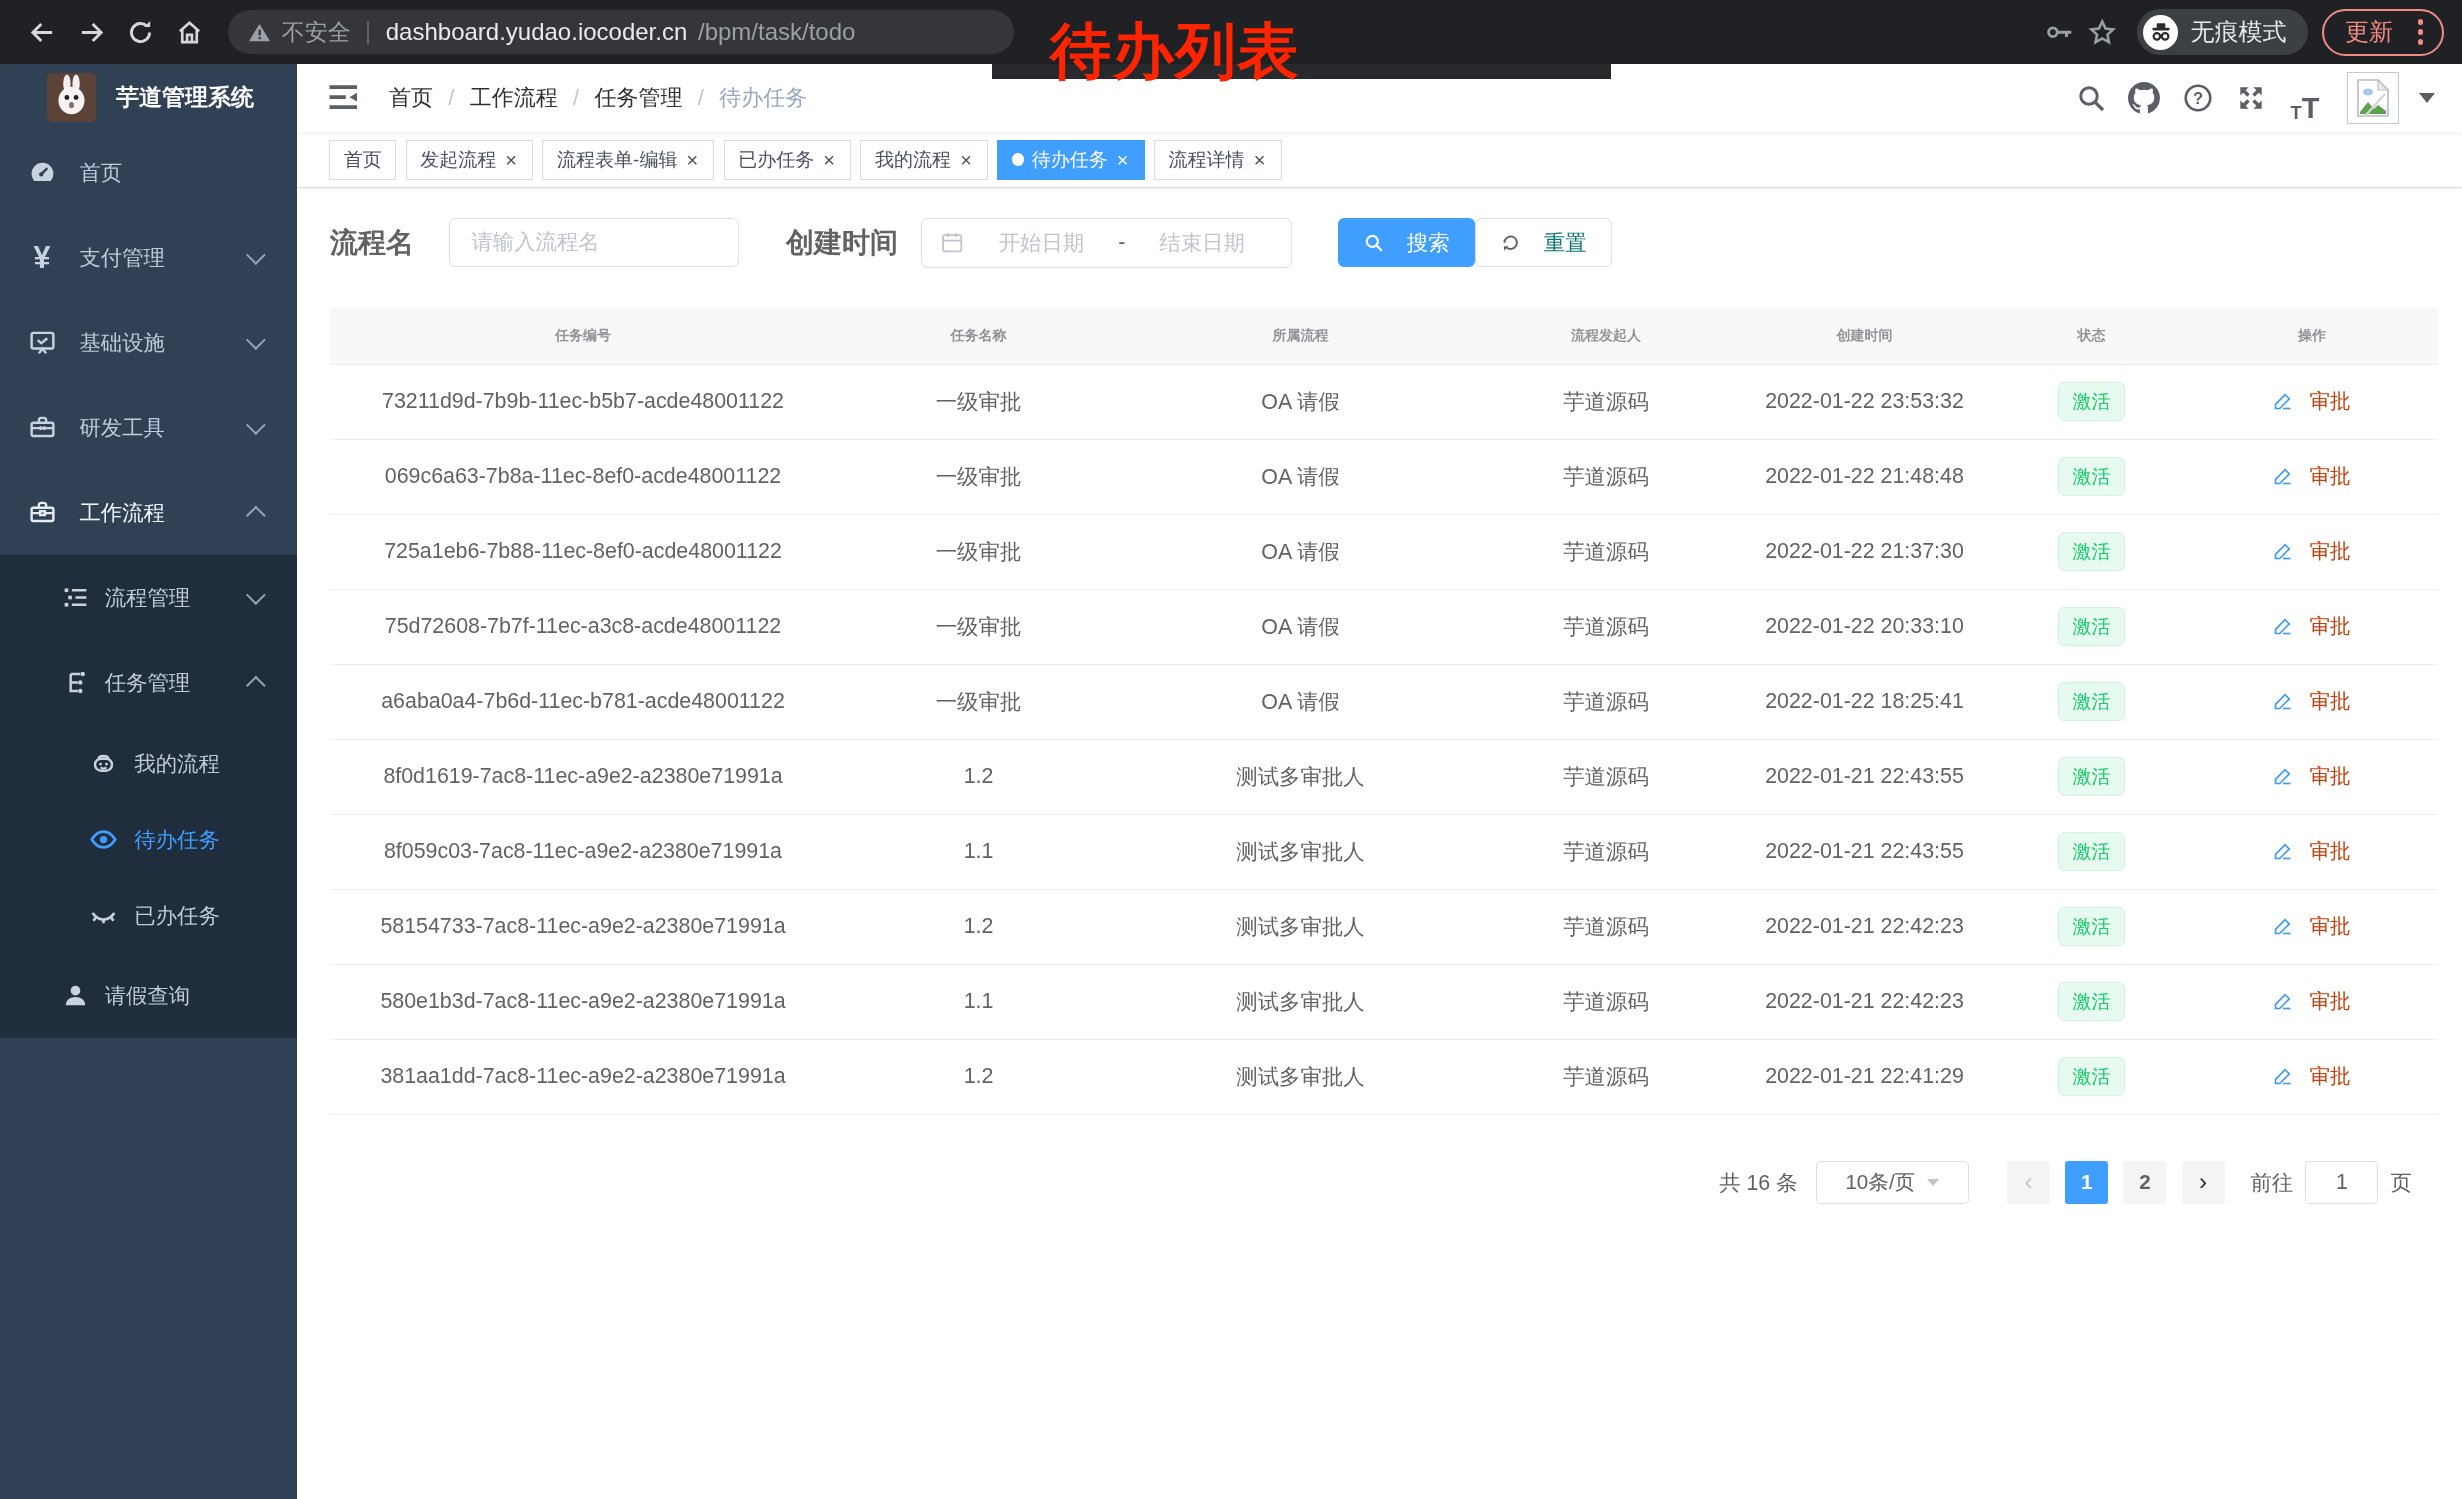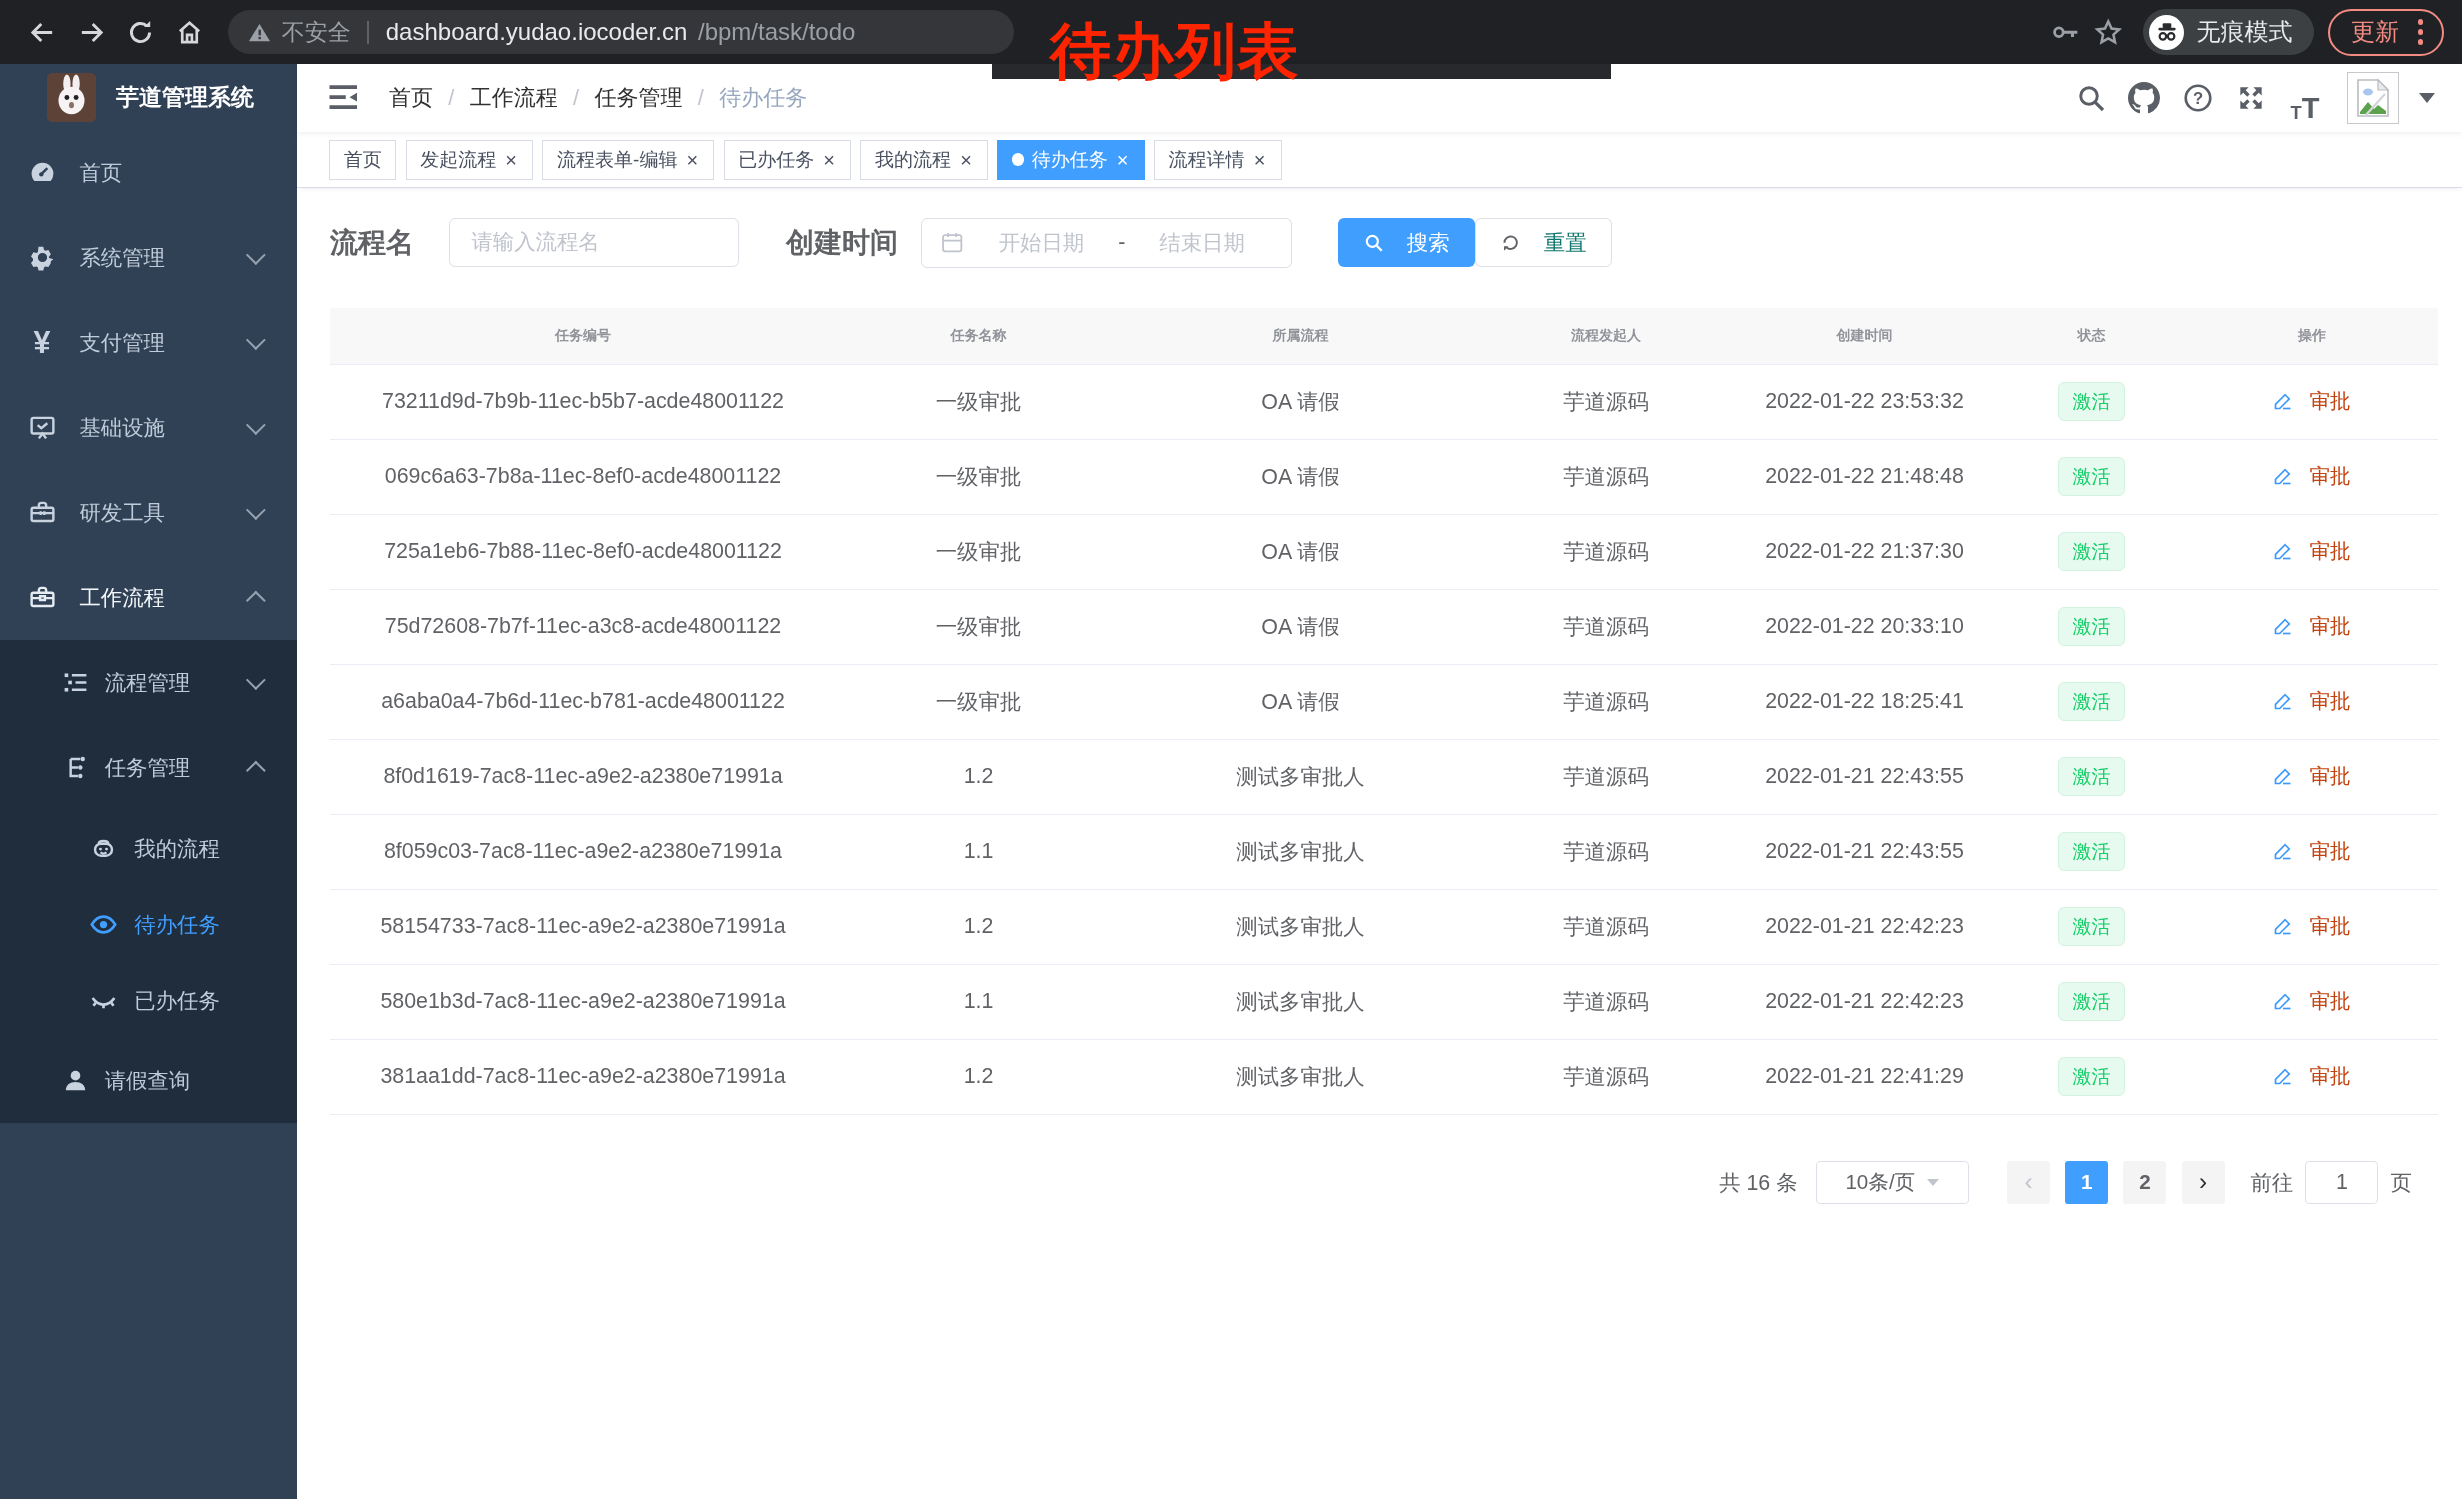--- a/index.html
+++ b/index.html
@@ -15,21 +15,21 @@
   .url-div{width:1.5px;height:23px;background:#5f6368;margin:0 6.1px;}
   .url-host{color:#e8eaed;font-size:24px;}
   .url-path{color:#9aa0a6;font-size:24px;}
   .bar-spacer{flex:1;}
   .bar-ico{width:43px;height:43px;display:flex;align-items:center;justify-content:center;color:#9aa0a6;font-size:30.5px;}
   .incog-pill{height:46px;border-radius:23px;background:#3c4043;display:flex;align-items:center;gap:12.2px;
     padding:0 21.4px 0 6.1px;margin:0 13.7px;}
   .incog-circ{width:35px;height:35px;border-radius:50%;background:#fff;display:flex;align-items:center;justify-content:center;}
   .incog-label{color:#e8eaed;font-size:24px;}
   .update-pill{height:47px;border-radius:24px;border:2.3px solid #f28b82;color:#f28b82;display:flex;align-items:center;
-    gap:13px;padding:0 12.2px 0 21.4px;font-size:24px;}
+    gap:19px;padding:0 12.2px 0 21.4px;font-size:24px;}
   .vdots{display:flex;flex-direction:column;gap:4.6px;padding:0 6.1px;}
   .vdots i{width:5.3px;height:5.3px;border-radius:50%;background:#f28b82;}
   
   .annot-strip{position:absolute;left:992px;top:64px;width:619px;height:15.3px;background:#28292c;z-index:40;}
   .annot-text{position:absolute;left:1050px;top:21.4px;z-index:41;font-size:61px;font-weight:700;
     letter-spacing:1.5px;line-height:1;}
   
   .app{display:flex;height:1436px;}
   .sidebar{width:297px;background:#304156;flex-shrink:0;color:#bfcbd9;}
   .logo-row{height:66px;display:flex;align-items:center;padding-left:47px;gap:20px;}
@@ -211,30 +211,20 @@
       <span class="mi">
         <svg viewBox="0 0 24 24">
             <path d="M12 4a9 9 0 0 0-9 9c0 2.3.9 4.4 2.3 6h13.4A8.96 8.96 0 0 0 21 13a9 9 0 0 0-9-9z" fill="#c9d3e0"></path>
             <path d="M11 13.4l5-5" stroke="#304156" stroke-width="2"></path>
             <circle cx="11" cy="13.5" r="1.8" fill="#304156"></circle>
           </svg>
       </span>
       <span>首页</span>
     </div>
 
-    <div class="m-item">
-      <span class="mi">
-        <svg viewBox="0 0 24 24">
-            <path fill="#c9d3e0" d="M12 8.2A3.8 3.8 0 1 0 12 15.8 3.8 3.8 0 0 0 12 8.2zm9 5.3l-2.2 1.7.1 1.3-2 3.4-2.6-.5-1.1.8-.5 2.6h-4l-.5-2.6-1.1-.8-2.6.5-2-3.4 1.7-2.1-.1-1.3-1.6-2 2-3.5 2.6.6 1.1-.8L8.7 3h4l.5 2.6 1.1.8 2.6-.6 2 3.5-1.6 2 .1 1.2z" fill-rule="evenodd"></path>
-            <circle cx="12" cy="12" r="3.4" fill="#304156"></circle>
-          </svg>
-      </span>
-      <span>系统管理</span>
-      <span class="chev down"></span>
-    </div>
 
     <div class="m-item">
       <span class="mi" style="font-size:30.5px;font-weight:700;color:#c9d3e0;">¥</span>
       <span>支付管理</span>
       <span class="chev down"></span>
     </div>
 
     <div class="m-item">
       <span class="mi">
         <svg viewBox="0 0 24 24">

